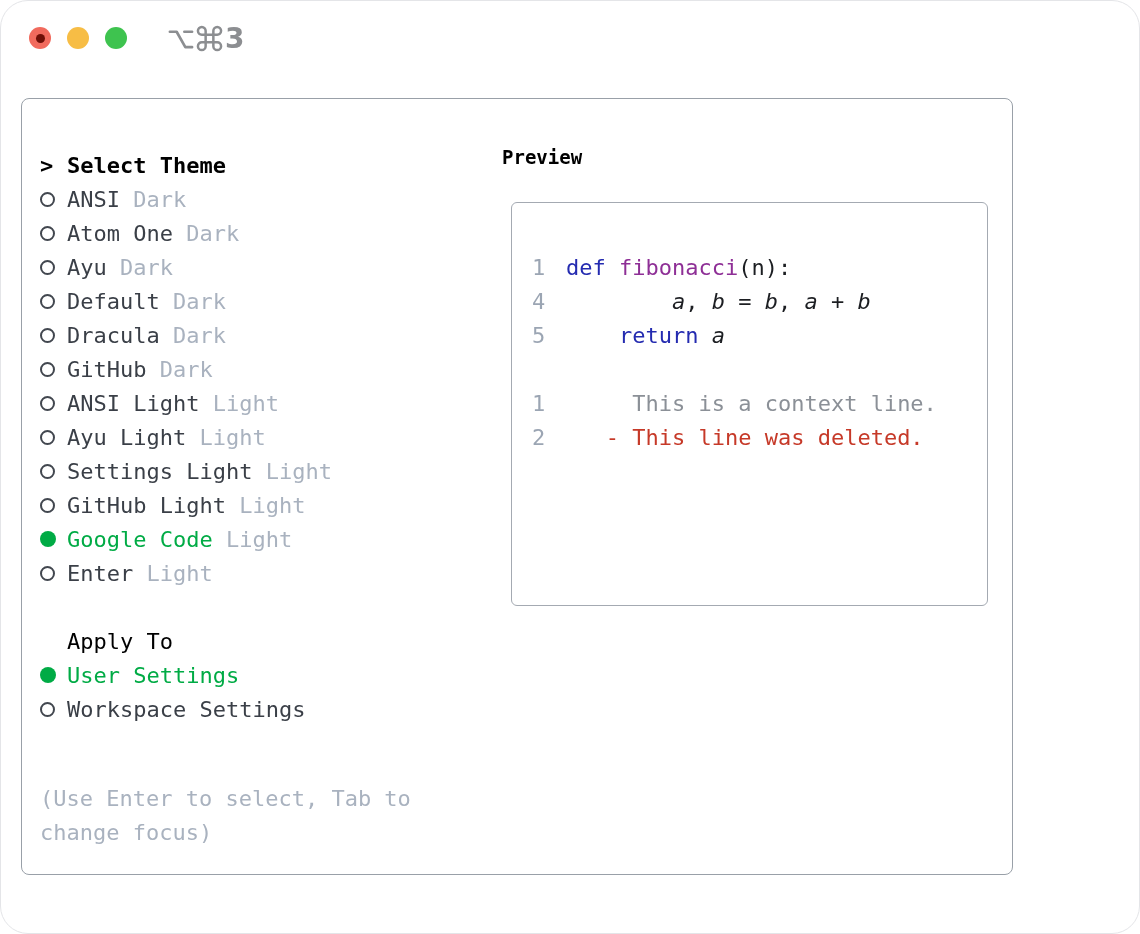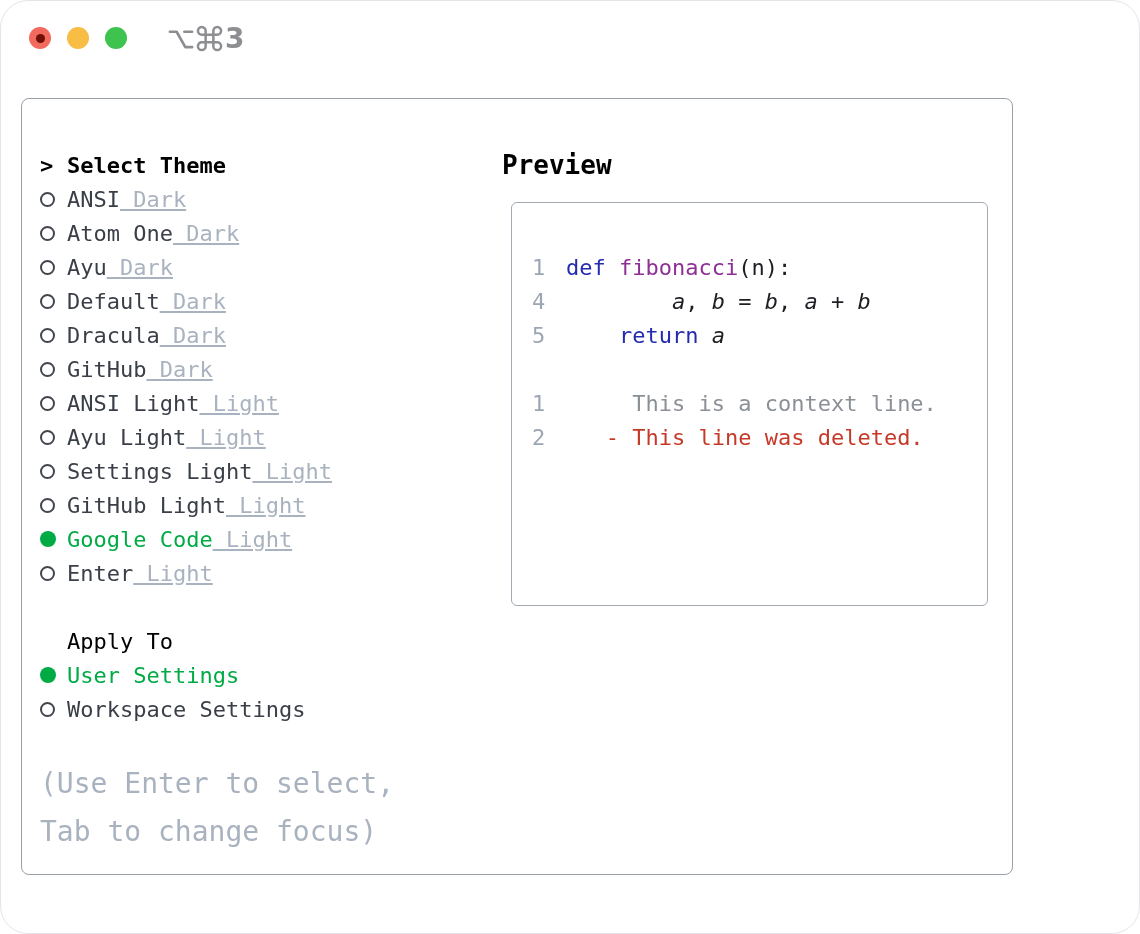--- a/index.html
+++ b/index.html
@@ -27,25 +27,25 @@
   
   .left-col{position:absolute;left:18px;top:49px;width:450px;font-size:22px;}
   .row{display:flex;align-items:center;height:34px;white-space:pre;}
   .bcol{width:27px;flex:none;display:flex;align-items:center;}
   .ring{width:15px;height:15px;border:2px solid #42474f;border-radius:50%;box-sizing:border-box;}
   .dot{width:16px;height:16px;border-radius:50%;background:var(--accent-green);}
   .header-row{font-weight:bold;color:#000;}
   .htext2{color:#000;}
   .tname{color:var(--primary-text);}
   .sel .tname{color:var(--accent-green);}
-  .tvariant{color:var(--muted-text);text-decoration:underline;}
+  .tvariant{color:var(--muted-text);}
   .spacer{height:34px;}
-  .help{color:var(--muted-text);width:404px;line-height:48px;font-size:28px;}
+  .help{color:var(--muted-text);width:404px;line-height:34px;font-size:22px;margin-top:22px;}
   
-  .pv-header{position:absolute;left:480px;top:49px;height:34px;line-height:34px;font-size:26px;font-weight:bold;color:#000;}
+  .pv-header{position:absolute;left:480px;top:41px;height:34px;line-height:34px;font-size:19px;font-weight:bold;color:#000;}
   .pv-box{
     position:absolute;left:489px;top:103px;width:477px;height:404px;
     border:1.5px solid #a4aab2;border-radius:6px;box-sizing:border-box;
     padding:48px 0 0 20px;overflow:hidden;
   }
   .cline{height:34px;line-height:34px;white-space:pre;font-size:22px;color:var(--code-plain);}
   .lno{display:inline-block;width:34px;color:var(--line-number);}
   .ctext{white-space:pre;}
   .tk-keyword{color:var(--syntax-keyword);}
   .tk-function{color:var(--syntax-function);}

